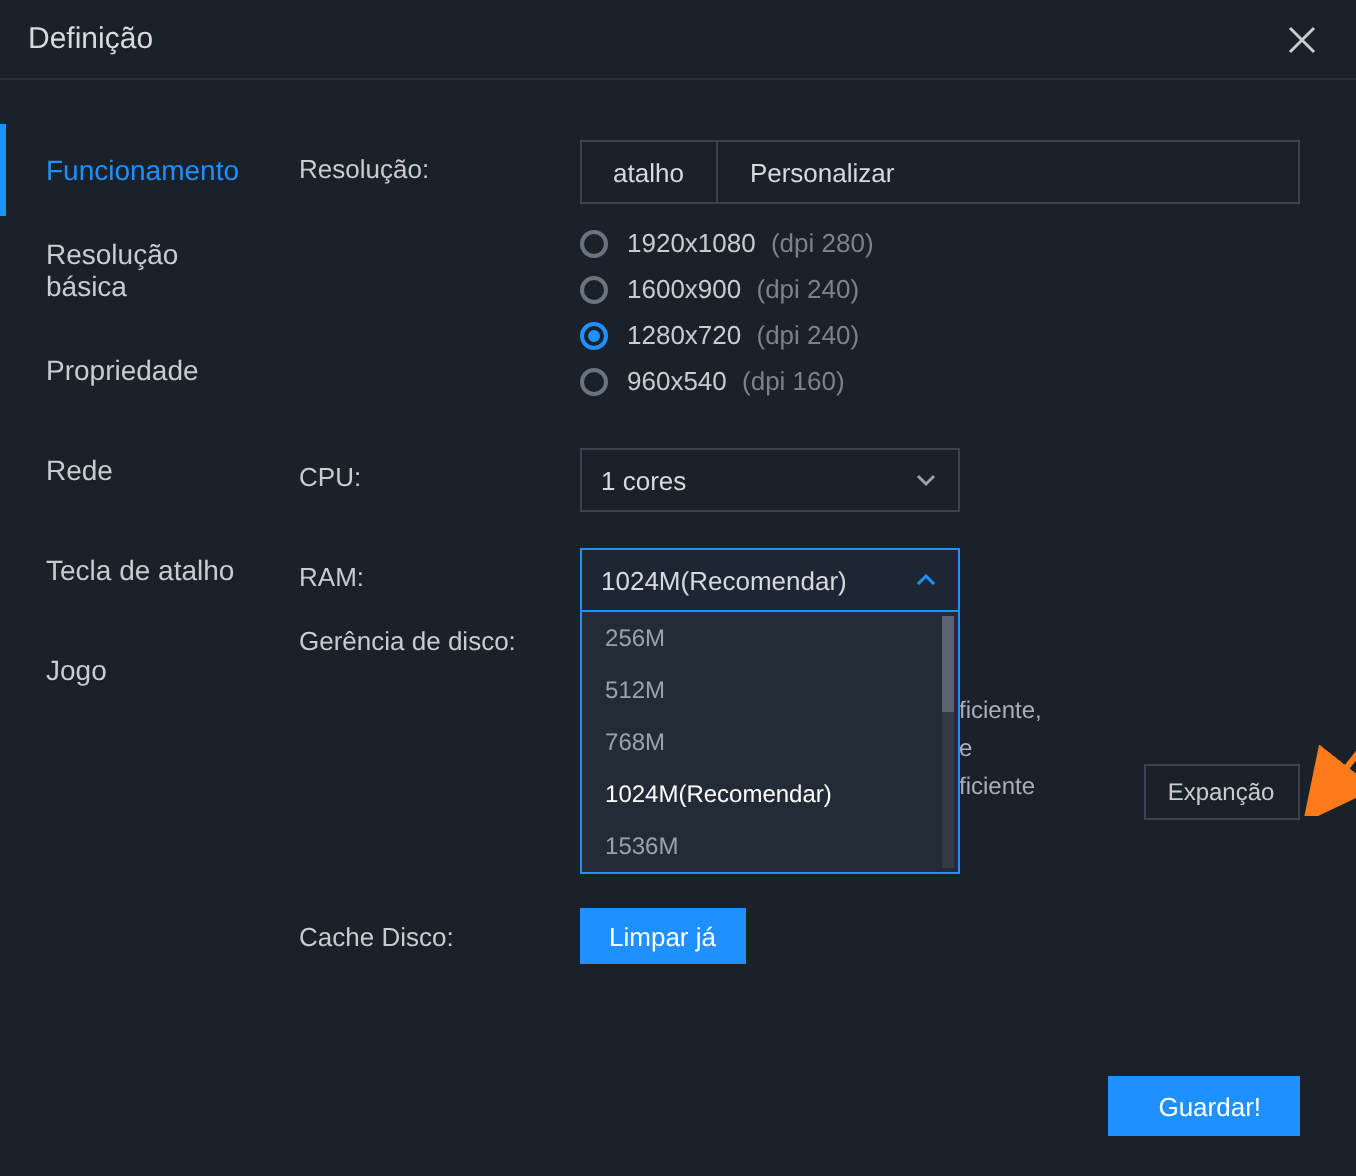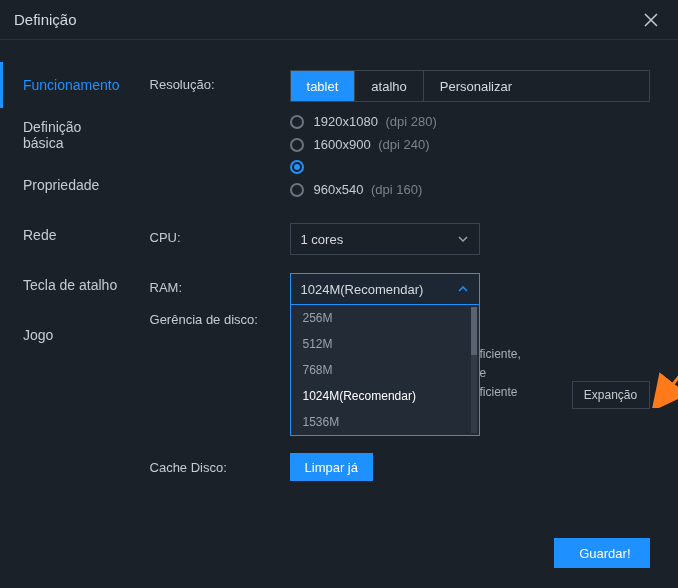--- a/index.html
+++ b/index.html
@@ -196,48 +196,48 @@
   <div class="close-btn">
     <svg width="14" height="14" viewBox="0 0 14 14">
         <path d="M1 1 L13 13 M13 1 L1 13" stroke="#c8ccd0" stroke-width="1.5"></path>
       </svg>
   </div>
 </div>
 
 <div class="main">
   <div class="sidebar" id="sidebar">
       <div class="sidebar-item active">Funcionamento</div>
-      <div class="sidebar-item">Definição básica</div>
+      <div class="sidebar-item">Resolução básica</div>
       <div class="sidebar-item">Propriedade</div>
       <div class="sidebar-item">Rede</div>
       <div class="sidebar-item">Tecla de atalho</div>
       <div class="sidebar-item">Jogo</div>
     </div>
 
   <div class="content">
 
     <div class="row">
       <div class="label">Resolução:</div>
       <div class="controls">
         <div class="seg-group" id="res-modes">
-            <div class="seg active">tablet</div>
             <div class="seg">atalho</div>
             <div class="seg">Personalizar</div>
           </div>
         <div class="radio-list" id="res-options">
             <div class="radio-item">
               <span class="radio-dot"></span>
               <span class="radio-text">1920x1080 <span class="dim">(dpi 280)</span></span>
             </div>
             <div class="radio-item">
               <span class="radio-dot"></span>
               <span class="radio-text">1600x900 <span class="dim">(dpi 240)</span></span>
             </div>
             <div class="radio-item selected">
               <span class="radio-dot"></span>
+              <span class="radio-text">1280x720 <span class="dim">(dpi 240)</span></span>
             </div>
             <div class="radio-item">
               <span class="radio-dot"></span>
               <span class="radio-text">960x540 <span class="dim">(dpi 160)</span></span>
             </div>
           </div>
       </div>
     </div>
 
     <div class="row">

